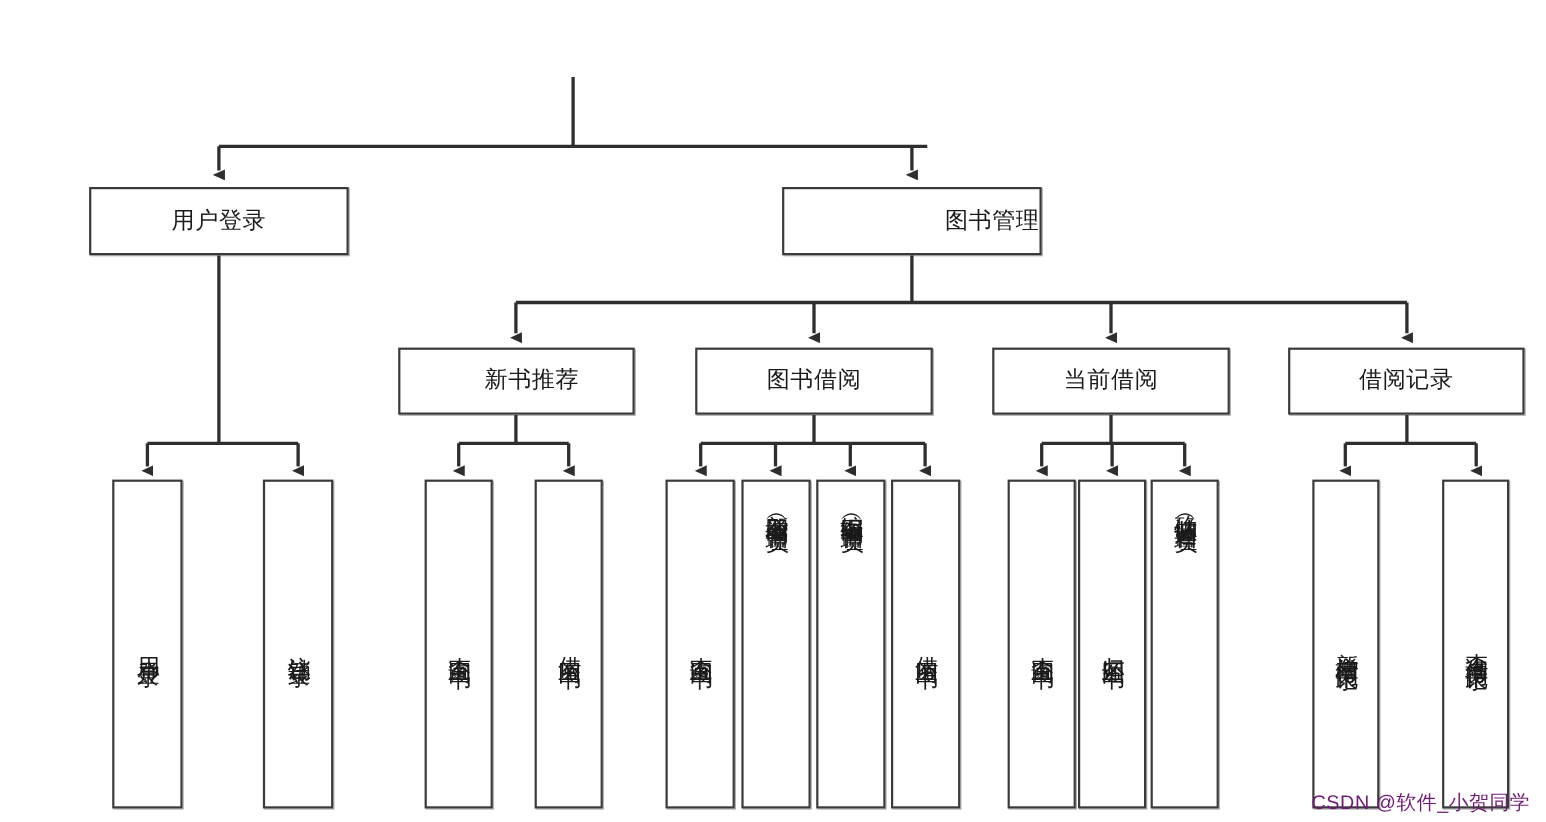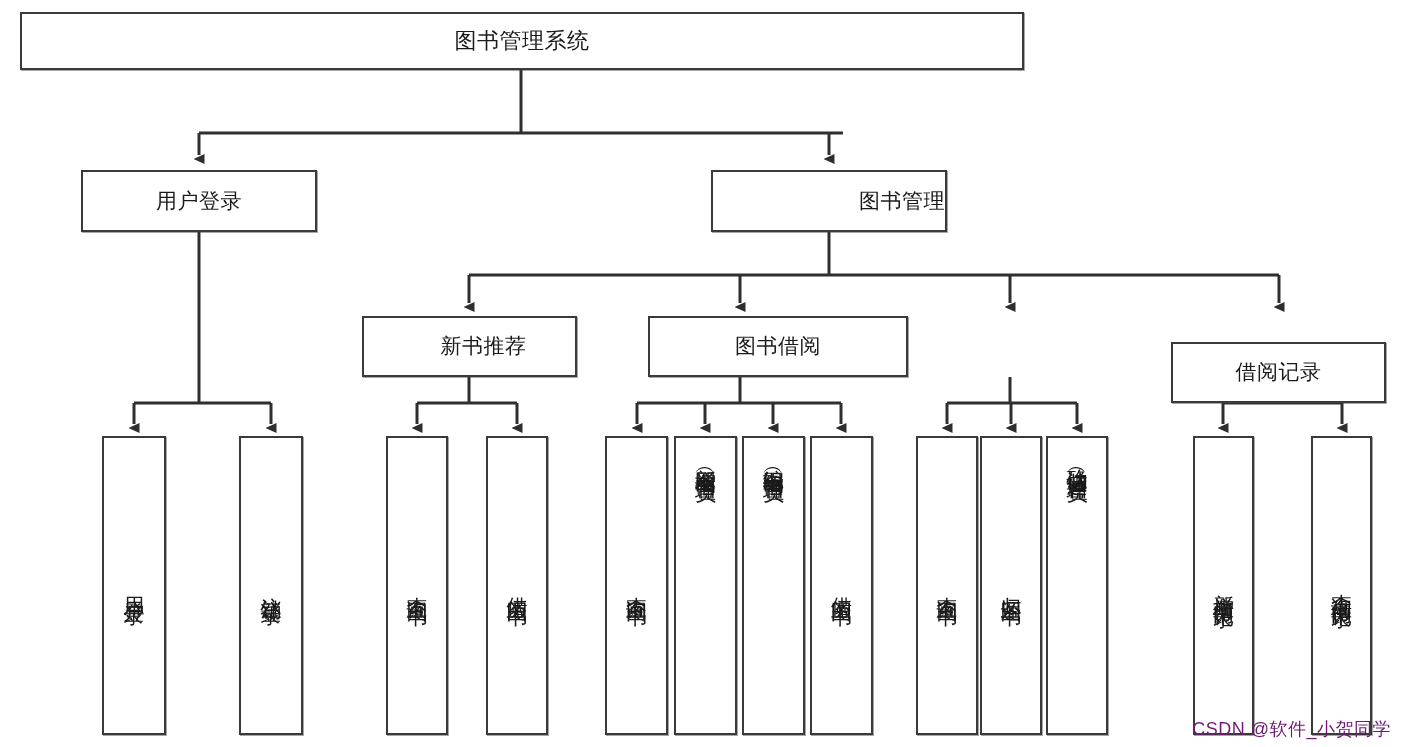--- a/index.html
+++ b/index.html
@@ -127,42 +127,42 @@
       <path d="M1011,403 L1011,424" marker-end="url(#arrowhead)"></path>
       <path d="M1077,403 L1077,424" marker-end="url(#arrowhead)"></path>
 
       <path d="M1279,377 L1279,403"></path>
       <path d="M1223,403 L1342,403"></path>
       <path d="M1223,403 L1223,424" marker-end="url(#arrowhead)"></path>
       <path d="M1342,403 L1342,424" marker-end="url(#arrowhead)"></path>
     </g>
   </svg>
 
-  <div class="node root horiz" style="left:20px; top:12px; width:1004px; height:58px;">
-    <span class="label">图书管理系统</span>
-  </div>
 
   <div class="node horiz" style="left:81px; top:170px; width:236px; height:62px;">
     <span class="label">用户登录</span>
   </div>
 
   <div class="node horiz" style="left:711px; top:170px; width:236px; height:62px;justify-content:flex-end;">
     <span class="label">图书管理</span>
   </div>
 
   <div class="node horiz" style="left:362px; top:316px; width:215px; height:61px;padding-left:28px;">
     <span class="label">新书推荐</span>
   </div>
 
-  <div class="node horiz" style="left:632px; top:316px; width:260px; height:61px;margin-left:16px;">
+  <div class="node horiz" style="left:632px; top:316px; width:216px; height:61px;">
     <span class="label">图书借阅</span>
   </div>
 
-
-  <div class="node horiz" style="left:1171px; top:316px; width:215px; height:61px;margin-top:26px;">
+  <div class="node horiz" style="left:902px; top:316px; width:216px; height:61px;">
+    <span class="label">当前借阅</span>
+  </div>
+
+  <div class="node horiz" style="left:1171px; top:316px; width:215px; height:61px;">
     <span class="label">借阅记录</span>
   </div>
 
   <div class="node vert centered" style="left:102px; top:436px; width:64px; height:299px;">
     <span class="label">用户登录</span>
   </div>
 
   <div class="node vert centered" style="left:239px; top:436px; width:64px; height:299px;">
     <span class="label">注销登录</span>
   </div>

